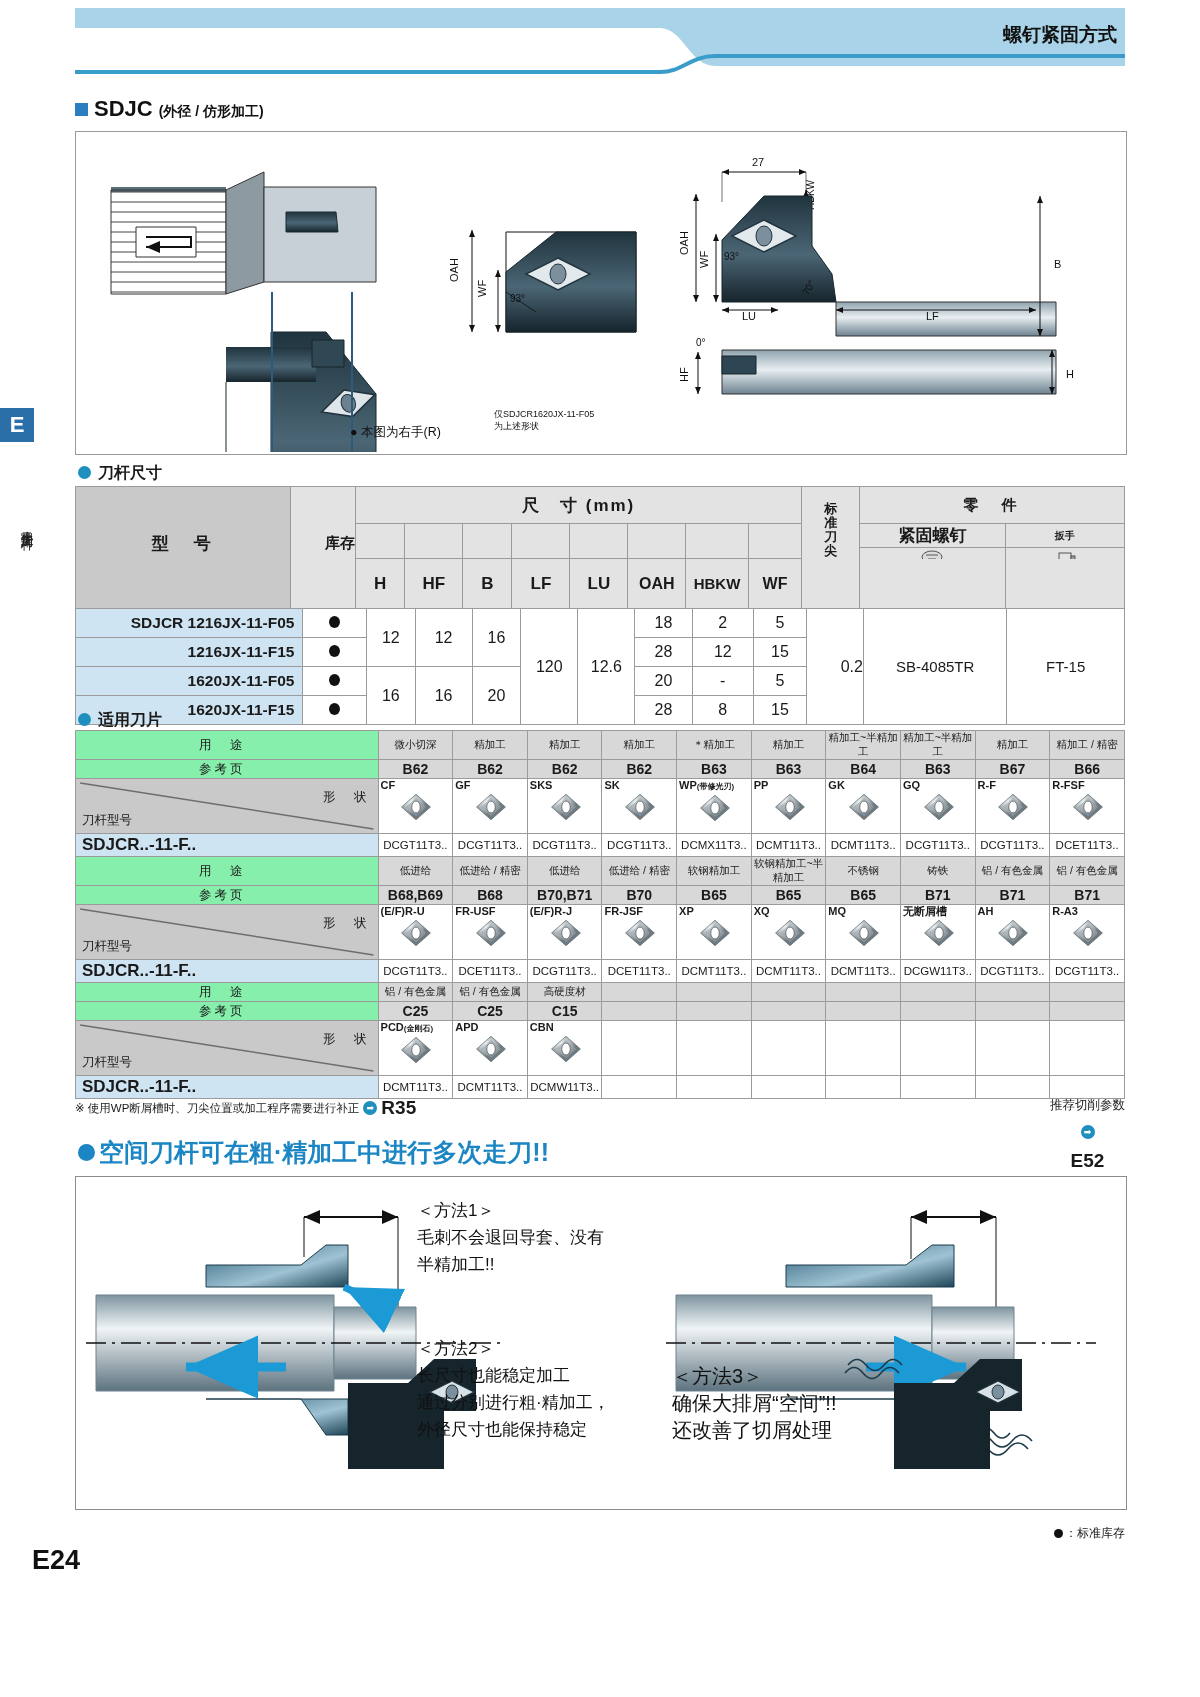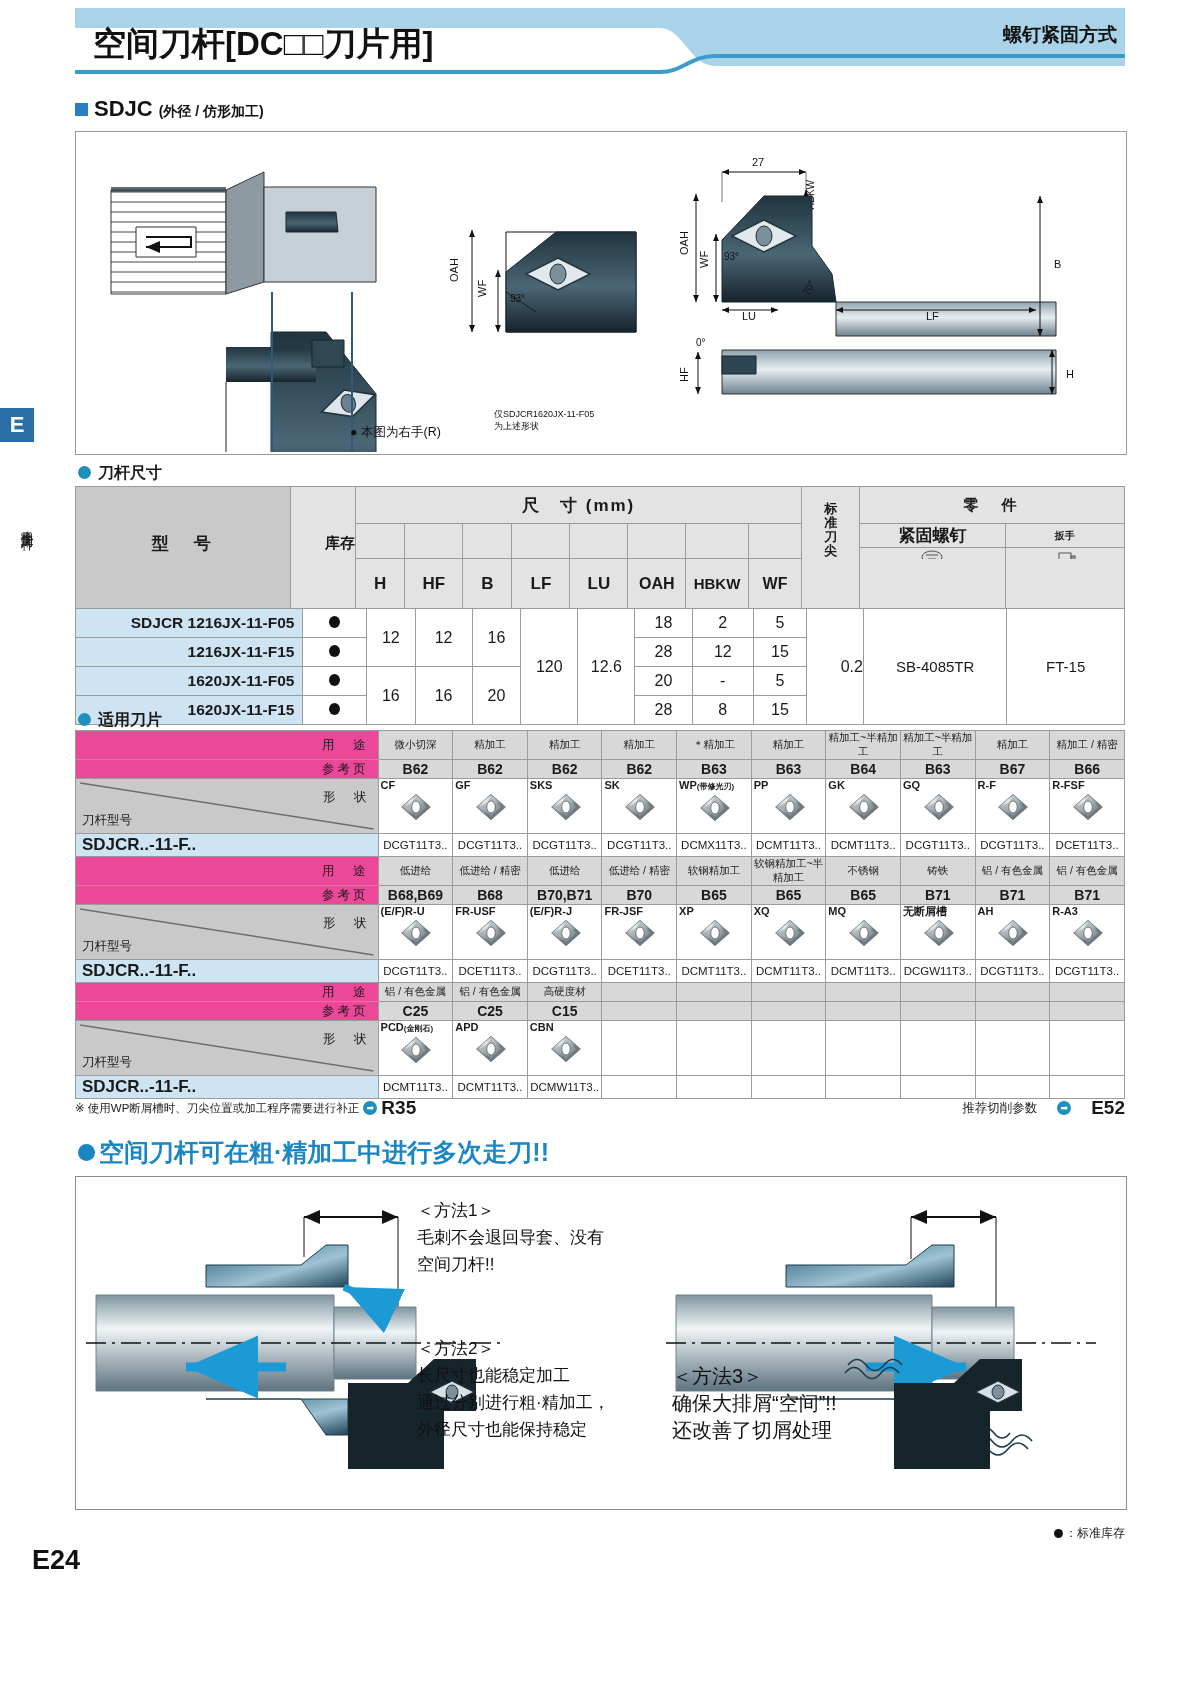--- a/index.html
+++ b/index.html
@@ -47,21 +47,21 @@
   .dimtbl .hd{background:#e3e3e3;font-weight:bold;}
   .dimtbl .hd-gray{background:#c9c9c9;font-weight:bold;}
   .dimtbl .modelcell{background:#cfe4f2;text-align:right;font-weight:bold;font-size:15.5px;
      padding-right:8px;}
   .dimtbl .modelcell.first{text-align:right;padding-left:6px;}
   .dot{display:inline-block;width:11px;height:12px;border-radius:50%;background:#111;}
 
   
   .instbl{position:absolute;left:75px;top:730px;width:1050px;font-size:11px;}
   .instbl td{border:1px solid #9b9b9b;padding:0;text-align:center;height:18px;}
-  .instbl .lbl{background:#ec4899;text-align:right;padding-right:9px;font-size:12.5px;
+  .instbl .lbl{background:#86efac;text-align:center;padding-right:9px;font-size:12.5px;
      letter-spacing:3px;}
   .instbl .useR{background:#d8d8d8;font-size:10.5px;}
   .instbl .refR{background:#d8d8d8;font-size:14px;font-weight:bold;}
   .instbl .diag{background:#c9c9c9;position:relative;}
   .instbl .shapecell{text-align:left;vertical-align:top;padding:1px 0 0 2px;height:52px;}
   .instbl .cbname{font-size:11px;font-weight:bold;display:block;line-height:11px;}
   .instbl .cbname .tiny{font-size:8px;font-weight:bold;}
   .instbl .modelrow{background:#cfe4f2;text-align:left;padding-left:6px;font-size:17px;
      font-weight:bold;letter-spacing:0px;}
   .instbl .pn{font-size:11.5px;height:22px;}
@@ -69,21 +69,21 @@
   .diag-t2{position:absolute;left:6px;bottom:4px;font-size:12.5px;}
 
   
   .ins-img{width:34px;height:30px;margin:1px auto 0;display:block;}
 
   
   .fn-left{position:absolute;left:75px;top:1097px;font-size:11.5px;display:flex;align-items:center;gap:4px;}
   .fn-left b.r35{font-size:19px;font-weight:bold;letter-spacing:0;}
   .arrowdot{display:inline-block;width:14px;height:14px;border-radius:50%;background:#1f8fbe;
      color:#fff;font-size:9px;line-height:14px;text-align:center;}
-  .fn-right{position:absolute;right:75px;top:1097px;font-size:12.5px;display:flex;align-items:center;gap:20px;}
+  .fn-right{position:absolute;right:75px;top:1097px;font-size:12.5px;display:flex;align-items:center;gap:11px;flex-direction:column;}
   .fn-right b.e52{font-size:19px;font-weight:bold;}
 
   
   .promo-h{position:absolute;left:78px;top:1136px;font-size:25px;font-weight:bold;color:#1b86c3;
      display:flex;align-items:center;gap:4px;}
   .promo-dot{display:inline-block;width:17px;height:17px;border-radius:50%;background:#1b86c3;}
   .promobox{position:absolute;left:75px;top:1176px;width:1050px;height:332px;border:1px solid #8c8c8c;background:#fff;}
   .m1{position:absolute;left:417px;top:1197px;font-size:17px;line-height:27px;color:#111;}
   .m2{position:absolute;left:417px;top:1335px;font-size:17px;line-height:27px;color:#111;}
   .m3{position:absolute;left:672px;top:1363px;font-size:20px;line-height:27px;color:#111;}
@@ -91,21 +91,20 @@
   .legend .dt{display:inline-block;width:9px;height:9px;border-radius:50%;background:#111;}
   .pagenum{position:absolute;left:32px;top:1545px;font-size:27px;font-weight:bold;color:#111;}
 </style>
 </head>
 <body>
 
 <div class="header">
   <svg class="hdr-shape" viewBox="0 0 1050 58" preserveAspectRatio="none">
     <path d="M0,0 H1050 V58 H640 C615,58 608,20 585,20 H0 Z" fill="#a8d3e8"></path>
   </svg>
-  <div class="header-title">空间刀杆[DC□□刀片用]</div>
   <div class="header-sub">螺钉紧固方式</div>
   <svg style="position:absolute;left:0;top:46px;width:1050px;height:22px" viewBox="0 0 1050 22" preserveAspectRatio="none">
     <path d="M0,18 H585 C608,18 615,2 640,2 H1050" stroke="#3a9cc9" stroke-width="4" fill="none"></path>
   </svg>
 </div>
 
 <div class="etab">
   <div class="etab-sq">E</div>
   <div class="etab-txt">小零件加工用刀杆</div>
 </div>
@@ -953,21 +952,21 @@
         <path d="M0,18 q9,-11 18,0 q9,11 18,0 q9,-11 18,0"></path>
         <path d="M-3,26 q9,-11 18,0 q9,11 18,0 q9,-11 18,0"></path>
       </g>
     </g>
   </svg>
 </div>
 
 <div class="m1">
   <div>＜方法1＞</div>
   <div>毛刺不会退回导套、没有</div>
-  <div>空间刀杆!!</div>
+  <div>半精加工!!</div>
 </div>
 <div class="m2">
   <div>＜方法2＞</div>
   <div>长尺寸也能稳定加工</div>
   <div>通过分别进行粗·精加工，</div>
   <div>外径尺寸也能保持稳定</div>
 </div>
 <div class="m3">
   <div>＜方法3＞</div>
   <div>确保大排屑“空间”!!</div>

